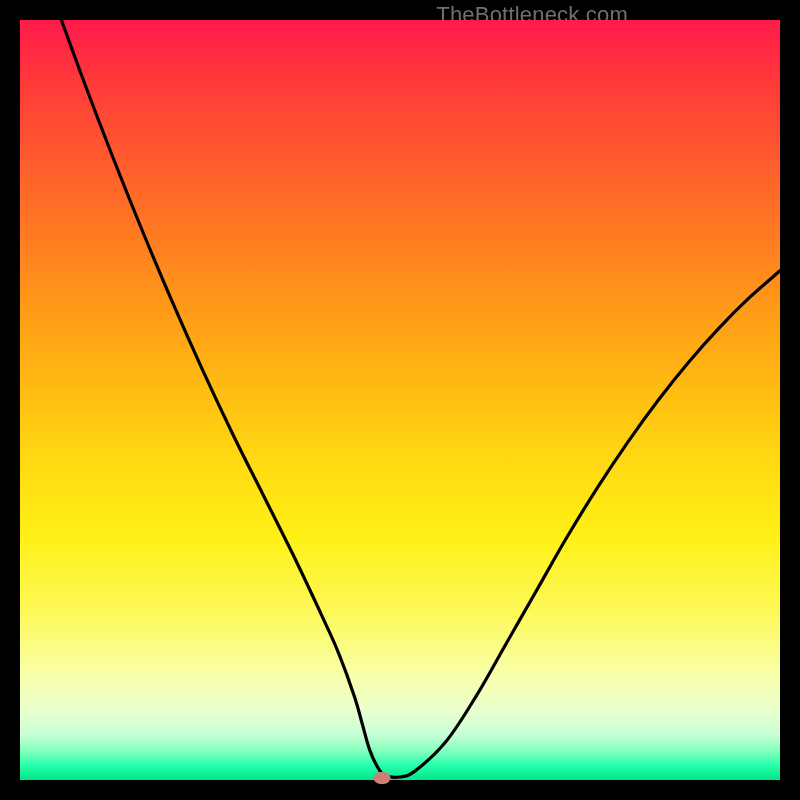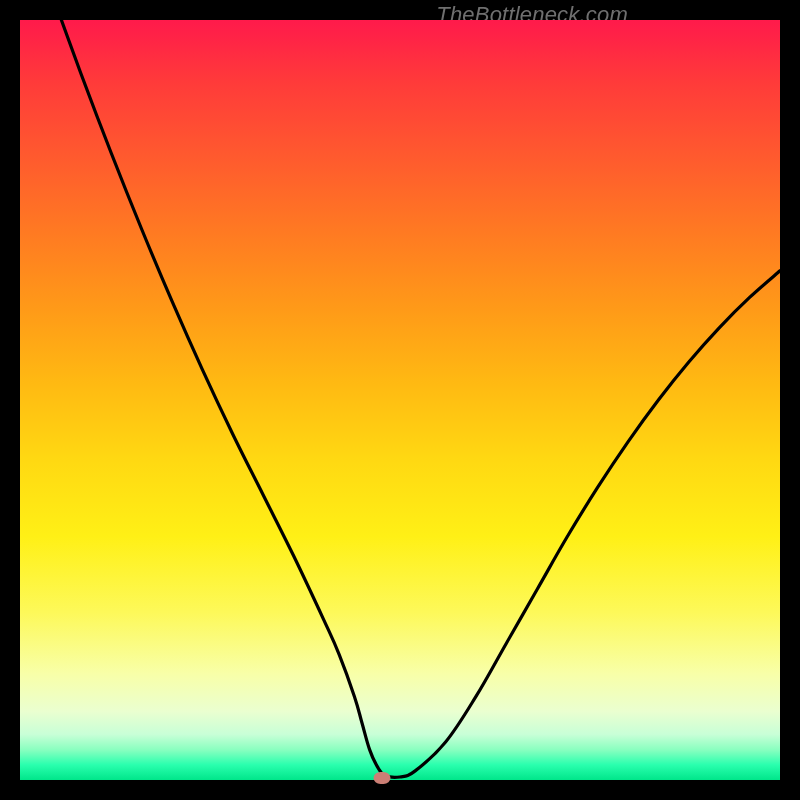--- a/index.html
+++ b/index.html
@@ -9,21 +9,20 @@
     height: 800px;
     background: #000;
     overflow: hidden;
     font-family: Arial, Helvetica, sans-serif;
   }
   .frame {
     position: relative;
     width: 648px;
     height: 800px;
     background: #000;
-    font-style: italic;
   }
   .plot {
     position: absolute;
     left: 20px;
     top: 20px;
     width: 760px;
     height: 760px;
     background: linear-gradient(to bottom,
       #ff1a4b 0%,
       #ff3a3a 8%,

